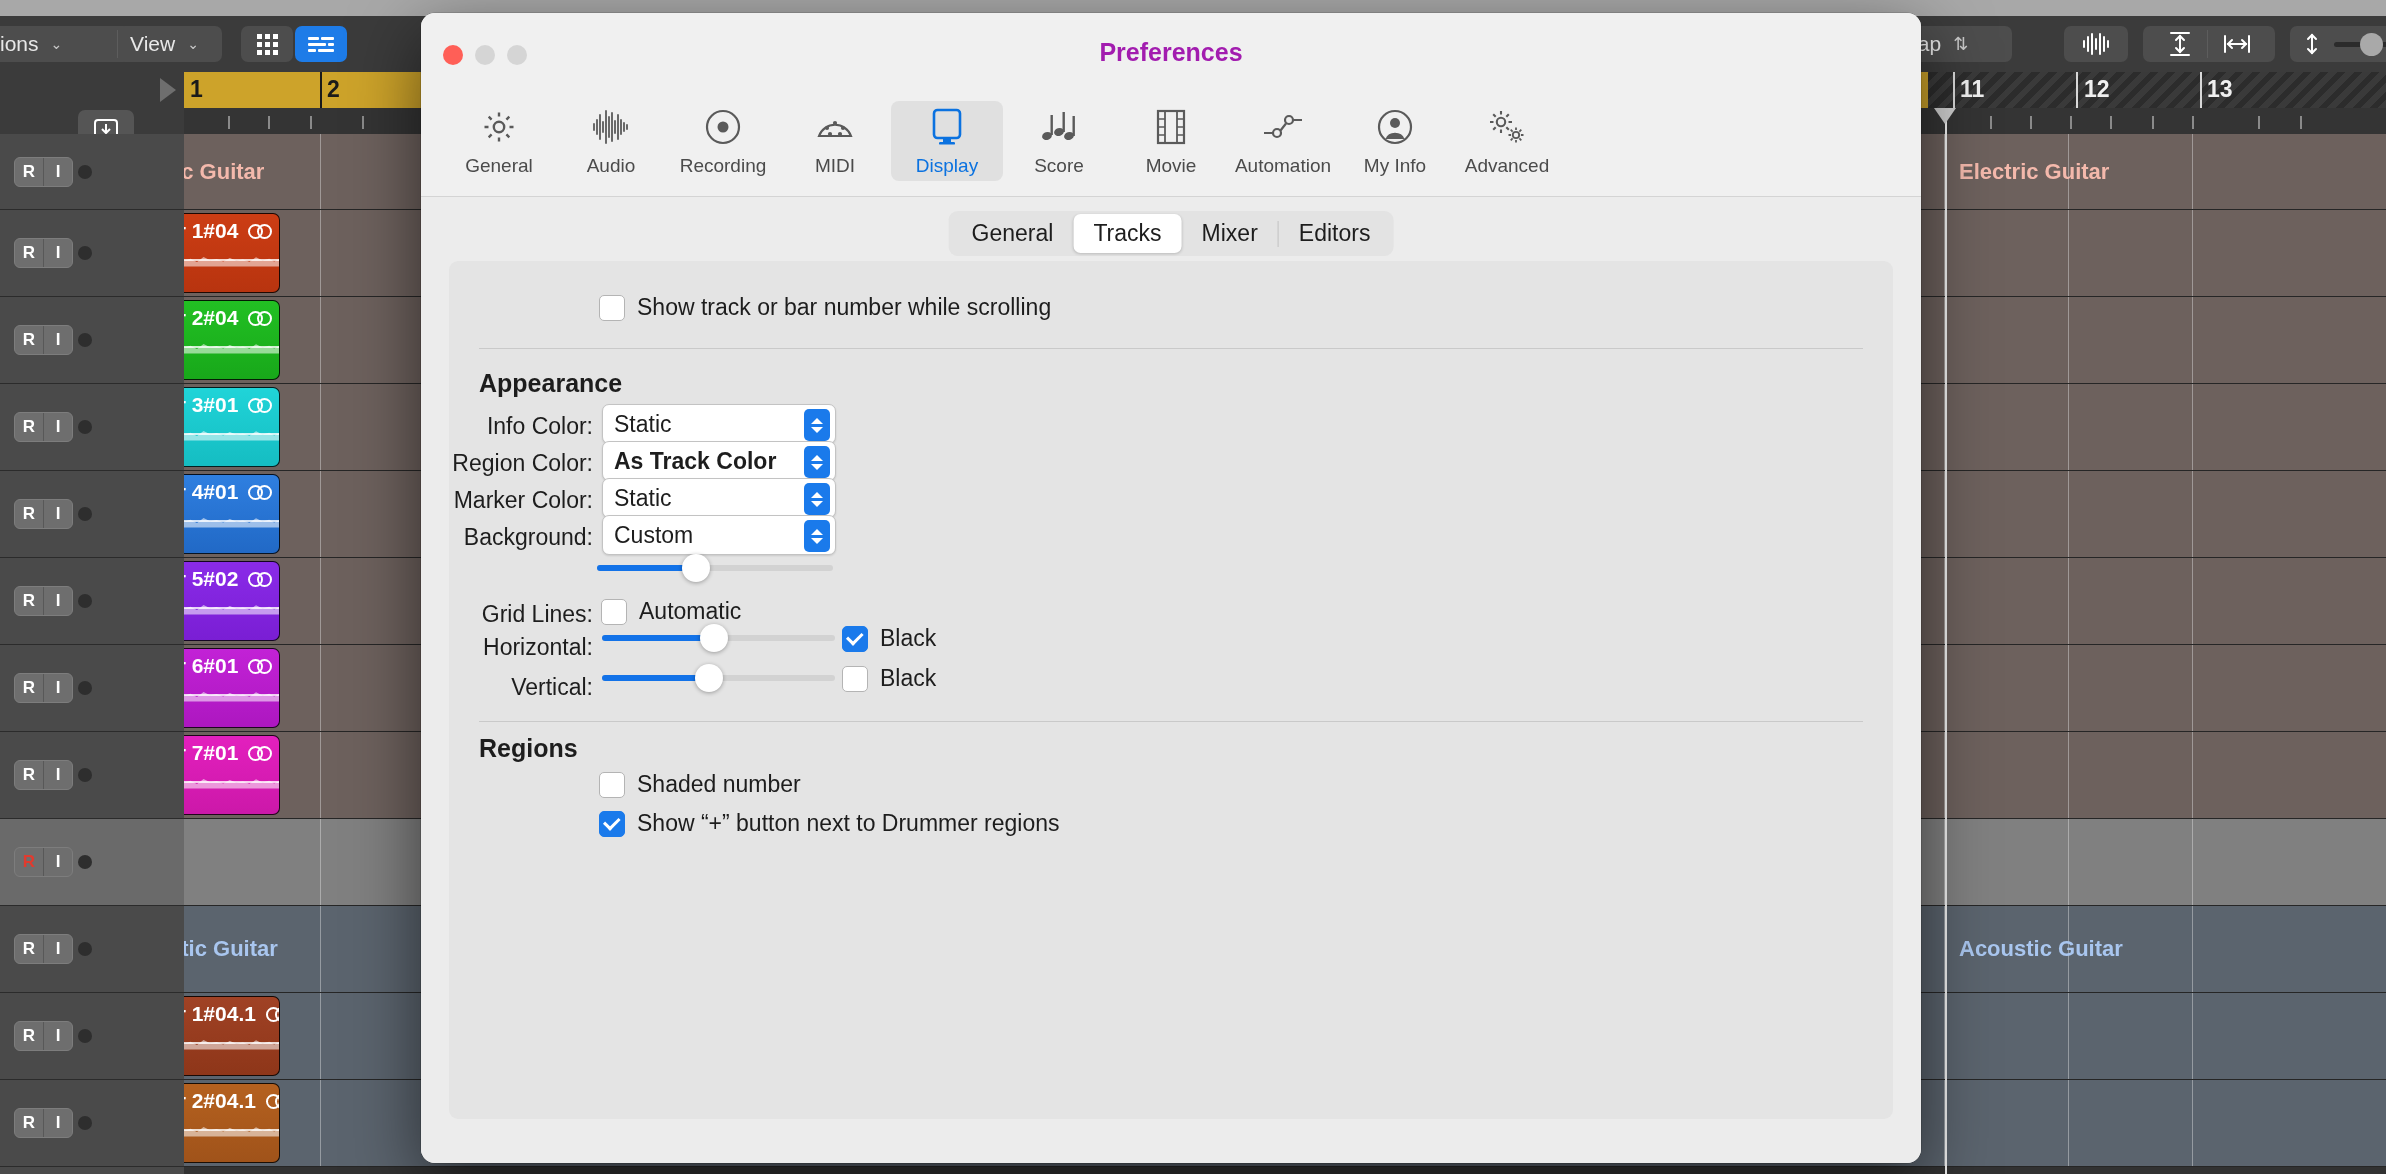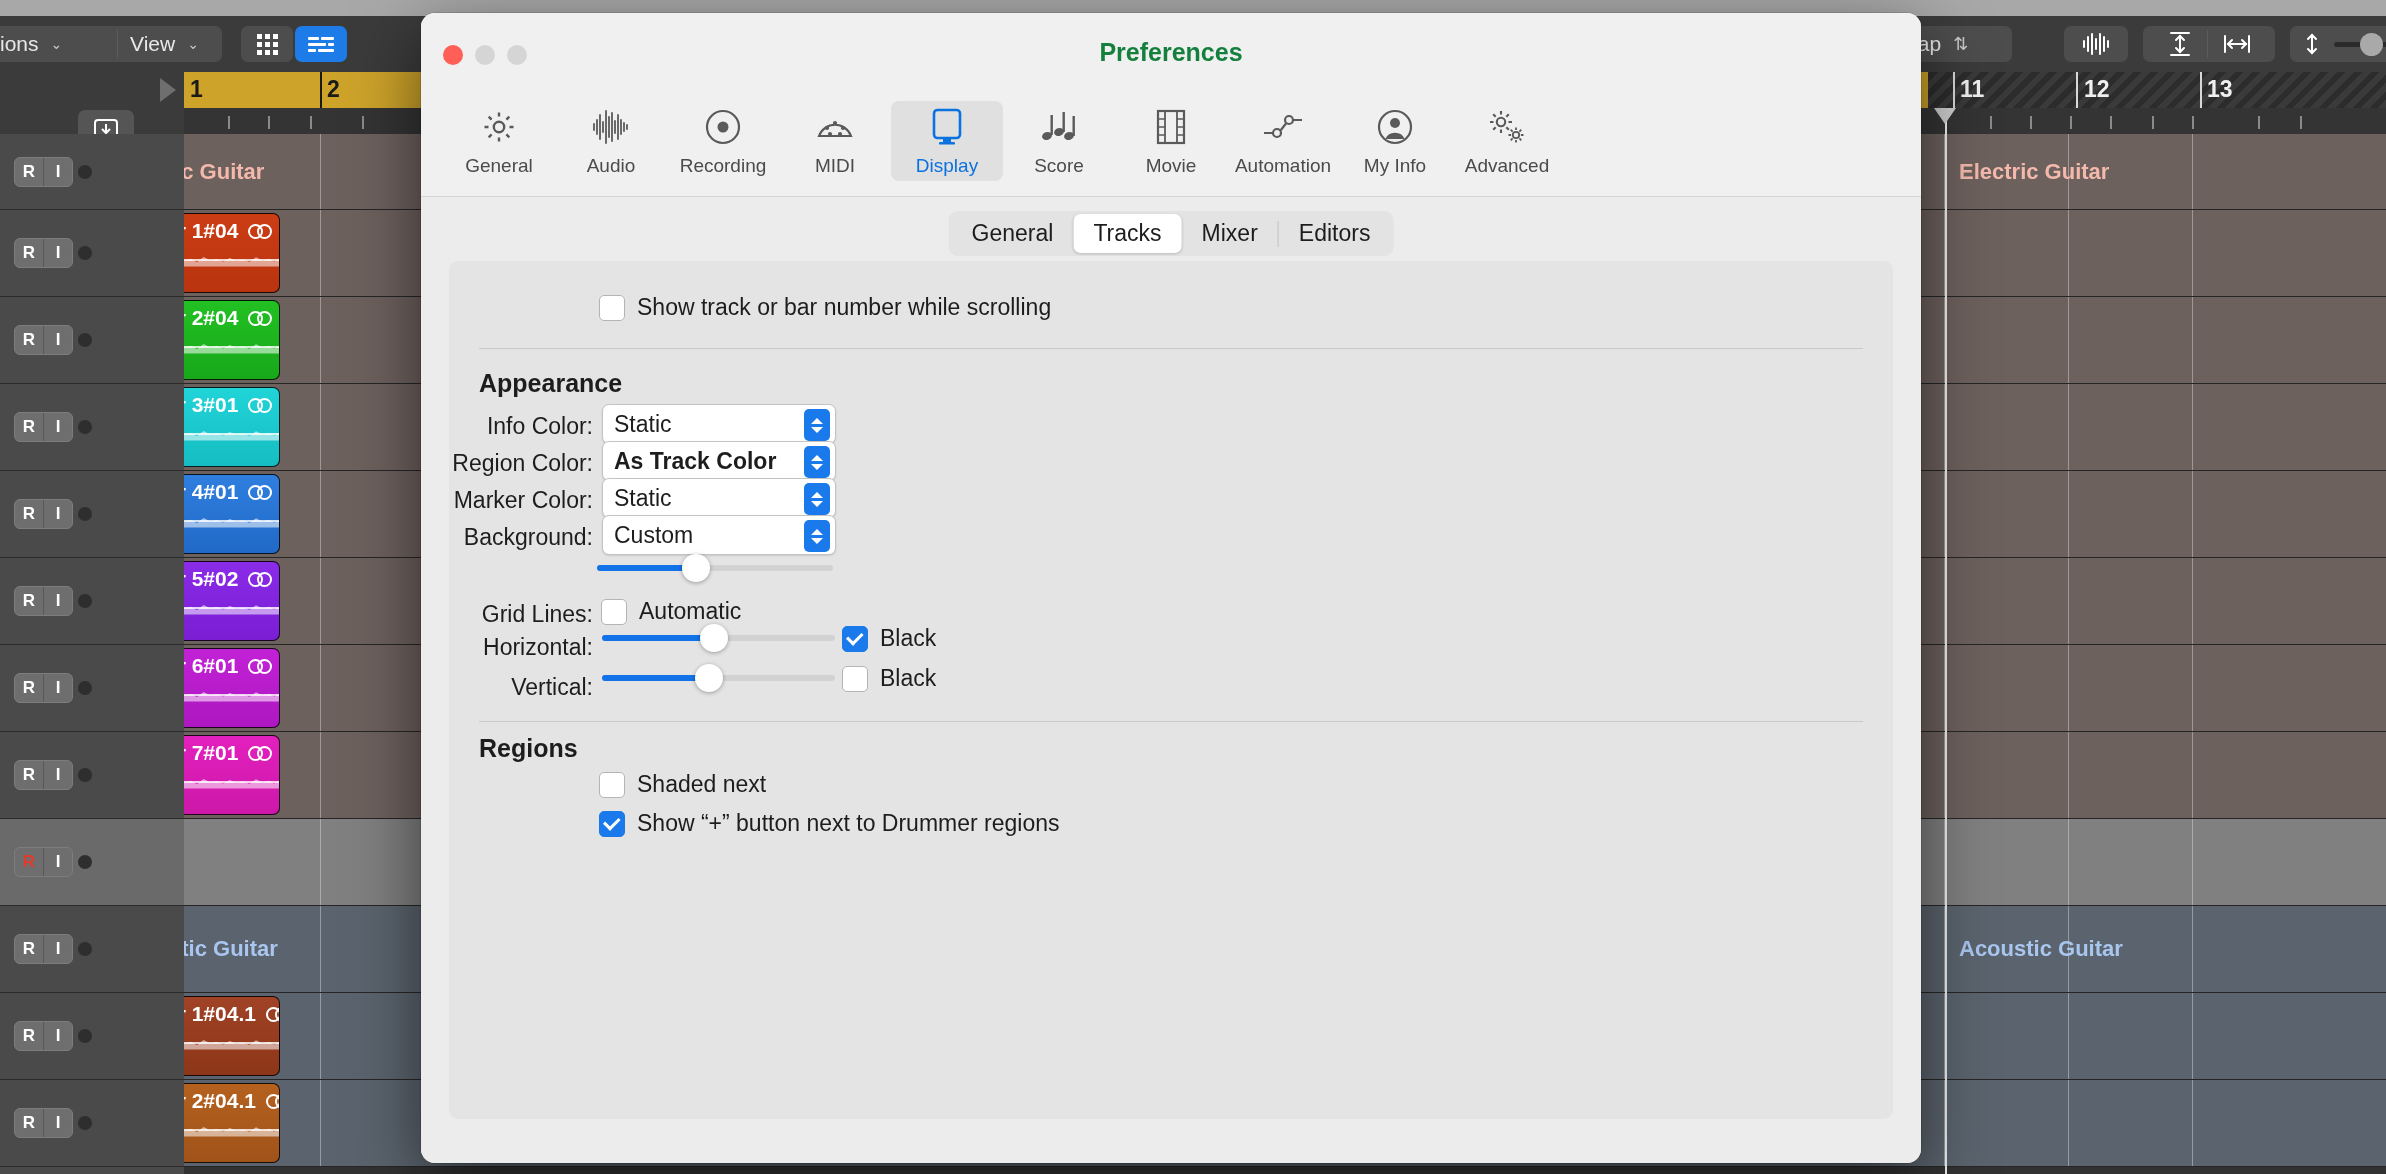--- a/index.html
+++ b/index.html
@@ -143,21 +143,21 @@
   .pref-titlebar {
     position: relative; height: 88px; background: #f0f0f0;
   }
   .traffic { position:absolute; top: 32px; display:flex; gap: 12px; left: 22px; }
   .tl { width: 20px; height: 20px; border-radius: 50%; }
   .tl.red { background:#ff5f57; }
   .tl.yellow { background:#d5d5d5; }
   .tl.green { background:#d5d5d5; }
   .pref-title {
     position:absolute; left:0; right:0; top: 25px; text-align:center;
-    font-size: 25px; font-weight: bold; color: #15803d;
+    font-size: 25px; font-weight: bold; color: #a21caf;
   }
 
   .pref-toolbar {
     position: relative; height: 96px; background: #f0f0f0;
     border-bottom: 1px solid #d4d4d4;
     display: flex; align-items: flex-start; padding-left: 22px; gap: 0;
   }
   .pt-item {
     width: 112px; padding-top: 2px;
     display: flex; flex-direction: column; align-items: center; gap: 4px;
@@ -858,21 +858,21 @@
         <span class="cbx" id="cb-vblack"></span>
         <span class="cbx-label">Black</span>
       </div>
 
       <div class="hr" style="position:absolute;left:30px;right:30px;top:460px;"></div>
 
       <div class="sect-title" style="position:absolute;left:30px;top:473px;">Regions</div>
 
       <div class="row" style="position:absolute;left:150px;top:510px;">
         <span class="cbx" id="cb-shaded"></span>
-        <span class="cbx-label">Shaded next</span>
+        <span class="cbx-label">Shaded number</span>
       </div>
       <div class="row" style="position:absolute;left:150px;top:549px;">
         <span class="cbx on" id="cb-drummer"></span>
         <span class="cbx-label">Show “+” button next to Drummer regions</span>
       </div>
 
     </div>
   </div>
 </div>
 

